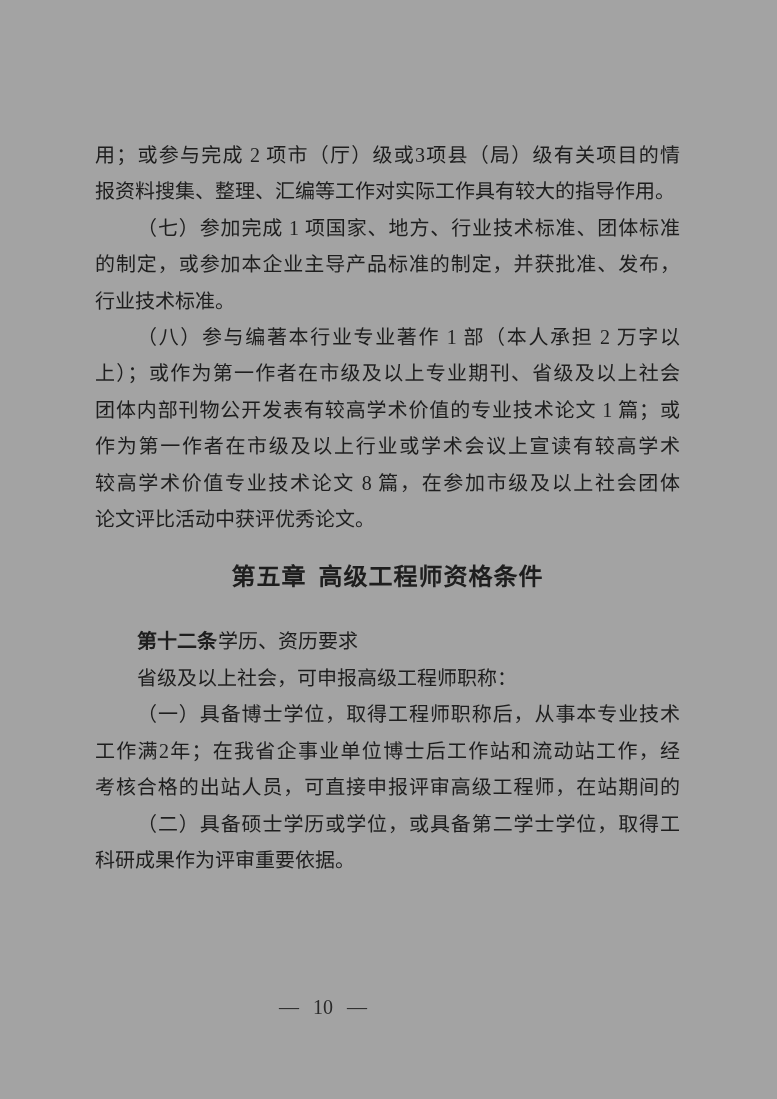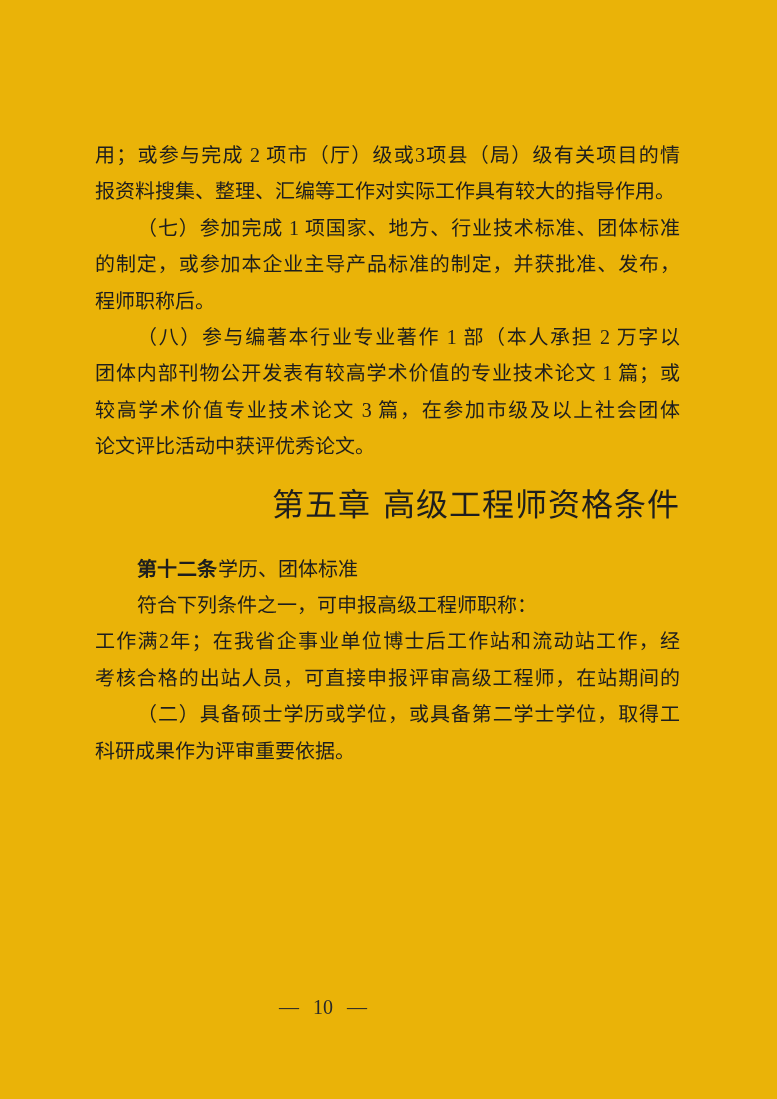--- a/index.html
+++ b/index.html
@@ -4,21 +4,21 @@
 <style>
   html, body {
     margin: 0;
     padding: 0;
     background: #ffffff;
   }
   .page {
     position: relative;
     width: 777px;
     height: 1099px;
-    background: #eab308;
+    background: #a3a3a3;
     font-family: "Liberation Serif", "DejaVu Serif", serif;
     color: #1e1e1e;
     overflow: hidden;
   }
   .content {
     position: absolute;
     left: 95px;
     top: 137px;
     width: 585px;
     font-size: 20px;
@@ -38,24 +38,24 @@
   .e {
     text-align: left;
     text-align-last: left;
   }
   
   .ind {
     text-indent: 42px;
   }
   .chapter {
     margin: 21px 0 27px 0;
-    font-size: 32px;
+    font-size: 24px;
     line-height: 38px;
-    font-weight: normal;
-    text-align: right;
+    font-weight: bold;
+    text-align: center;
     letter-spacing: 1px;
   }
   .chapter .num {
     margin-right: 12px;
   }
   .article-line {
     margin: 0;
     text-indent: 42px;
     text-align: left;
   }
@@ -82,37 +82,40 @@
 <body>
 
 <div class="page">
   <div class="content">
 
     <p class="ln j">用；或参与完成 2 项市（厅）级或3项县（局）级有关项目的情</p>
     <p class="ln e">报资料搜集、整理、汇编等工作对实际工作具有较大的指导作用。</p>
 
     <p class="ln j ind">（七）参加完成 1 项国家、地方、行业技术标准、团体标准</p>
     <p class="ln j">的制定，或参加本企业主导产品标准的制定，并获批准、发布，</p>
-    <p class="ln e">程师职称后。</p>
+    <p class="ln e">行业技术标准。</p>
 
     <p class="ln j ind">（八）参与编著本行业专业著作 1 部（本人承担 2 万字以</p>
+    <p class="ln j">上）；或作为第一作者在市级及以上专业期刊、省级及以上社会</p>
     <p class="ln j">团体内部刊物公开发表有较高学术价值的专业技术论文 1 篇；或</p>
-    <p class="ln j">较高学术价值专业技术论文 3 篇，在参加市级及以上社会团体</p>
+    <p class="ln j">作为第一作者在市级及以上行业或学术会议上宣读有较高学术</p>
+    <p class="ln j">较高学术价值专业技术论文 8 篇，在参加市级及以上社会团体</p>
     <p class="ln e">论文评比活动中获评优秀论文。</p>
 
     <h2 class="chapter">
       <span class="num">第五章</span><span class="title">高级工程师资格条件</span>
     </h2>
 
     <p class="ln article-line">
-      <span class="article-label">第十二条</span><span class="article-title">学历、团体标准</span>
+      <span class="article-label">第十二条</span><span class="article-title">学历、资历要求</span>
     </p>
 
-    <p class="ln e ind">符合下列条件之一，可申报高级工程师职称：</p>
+    <p class="ln e ind">省级及以上社会，可申报高级工程师职称：</p>
 
+    <p class="ln j ind">（一）具备博士学位，取得工程师职称后，从事本专业技术</p>
     <p class="ln j">工作满2年；在我省企事业单位博士后工作站和流动站工作，经</p>
     <p class="ln j">考核合格的出站人员，可直接申报评审高级工程师，在站期间的</p>
     <p class="ln j ind">（二）具备硕士学历或学位，或具备第二学士学位，取得工</p>
 
     <p class="ln e">科研成果作为评审重要依据。</p>
 
   </div>
 
   <div class="page-footer">
     <span>—</span><span class="num">10</span><span>—</span>

